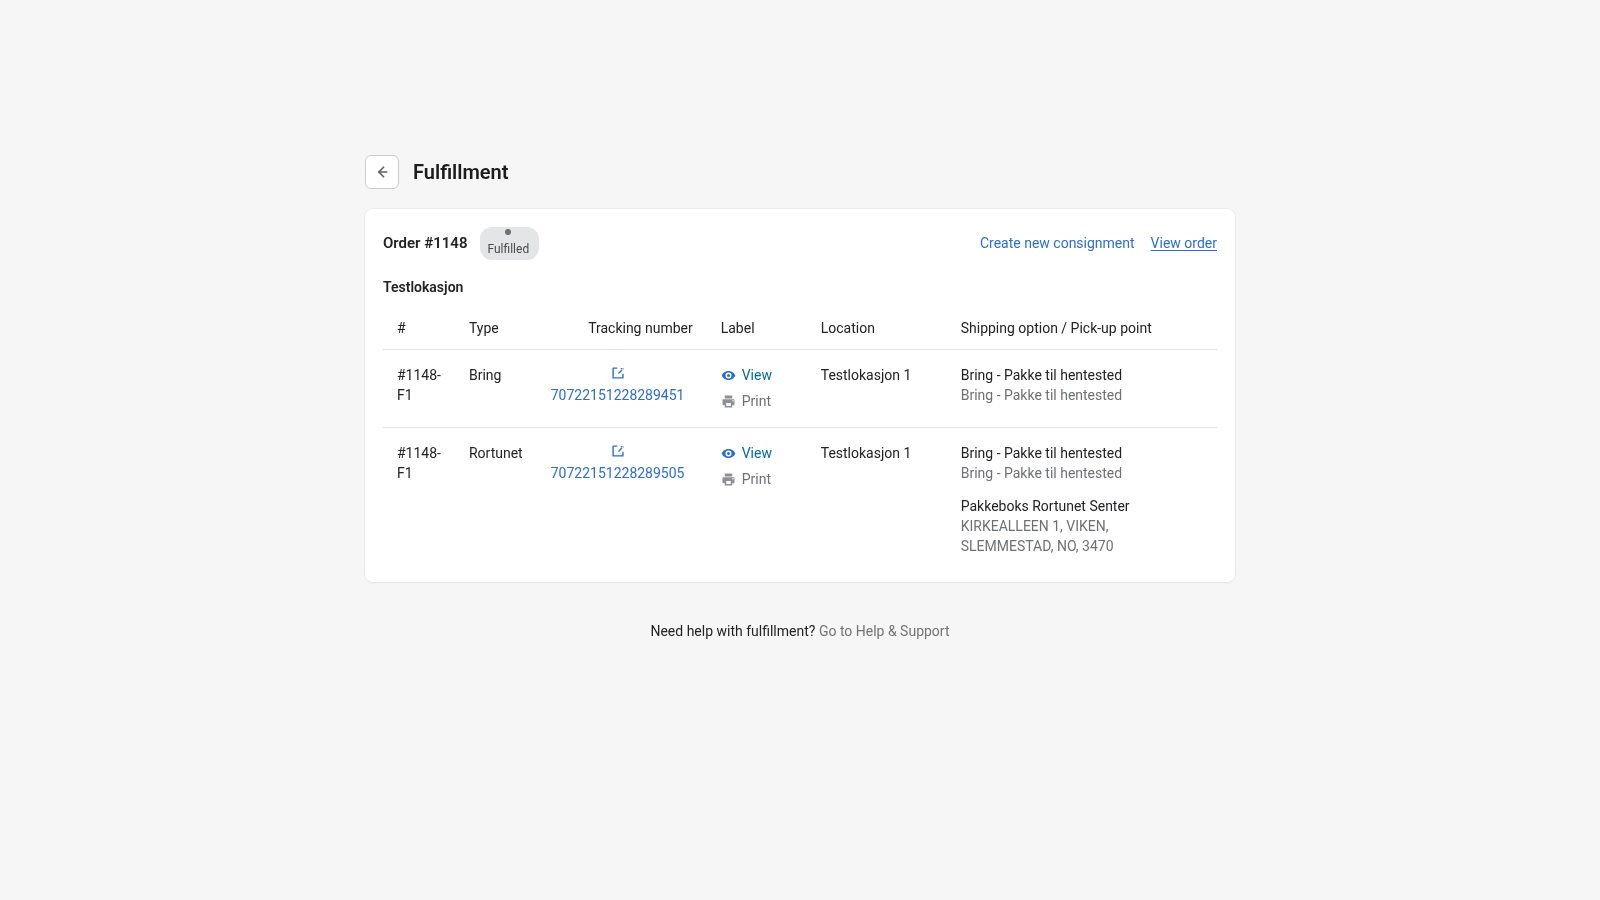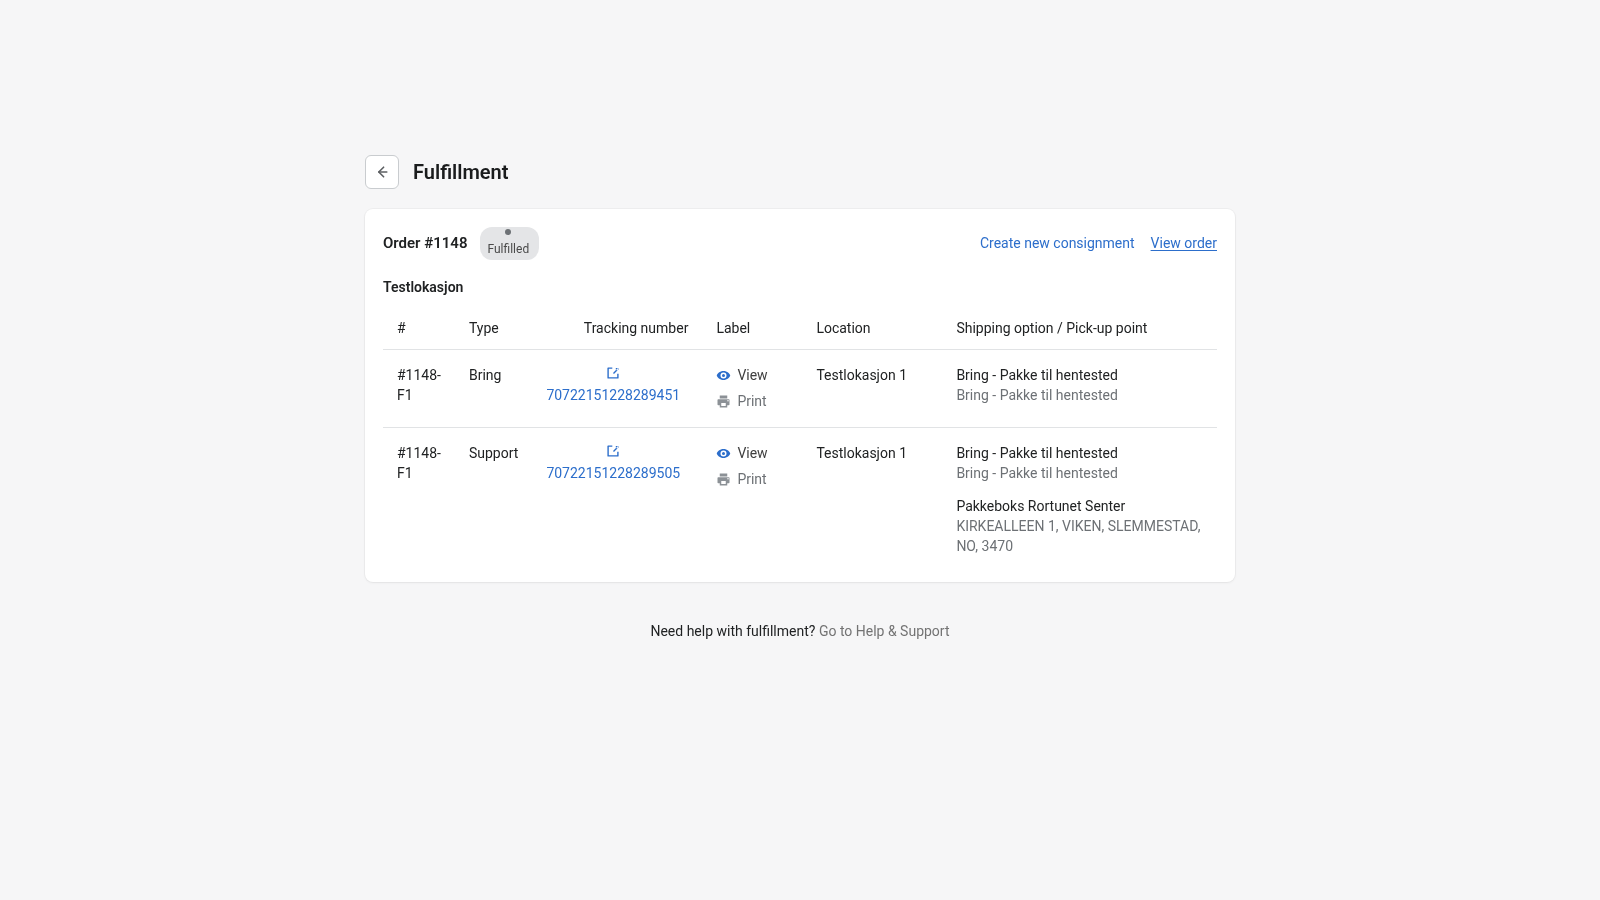--- a/index.html
+++ b/index.html
@@ -111,21 +111,21 @@
   }
   tbody tr:last-child td { border-bottom: none; padding-bottom: 8px; }
   .col-id { width: 60px; }
   .col-type { width: 72px; }
   .col-track { width: 170px; text-align: right; }
   .col-label { width: 100px; }
   .col-loc { width: 140px; }
   .track-link { display:inline-flex; align-items:center; gap:6px; color:#2c6ecb; cursor:pointer;flex-direction:column;}
   .label-actions { display:flex; flex-direction:column; gap:6px; }
   .label-action { display:inline-flex; align-items:center; gap:6px; font-size:14px; }
-  .label-action.view { color:#404040; cursor:pointer; }
+  .label-action.view { color:#0369a1; cursor:pointer; }
   .label-action.print { color:#6d7175; cursor:pointer; }
   .ship-main { color:#202223; }
   .ship-sub { color:#6d7175; }
   .ship-block2 { margin-top:14px; }
   .footer-help {
     text-align:center;
     margin-top:40px;
     font-size:14px;
     color:#202223;
   }
@@ -216,21 +216,21 @@
           </td>
           <td>Testlokasjon 1</td>
           <td>
             <div class="ship-main">Bring - Pakke til hentested</div>
             <div class="ship-sub">Bring - Pakke til hentested</div>
           </td>
         </tr>
 
         <tr>
           <td>#1148-F1</td>
-          <td>Support</td>
+          <td>Rortunet</td>
           <td>
             <span class="track-link">
               <span>
                 <svg width="14" height="14" viewBox="0 0 20 20" fill="#2c6ecb">
                   <path d="M14 3h3v3h-2V5h-1V3zM17 3l-7 7 1.4 1.4L18.4 4.4 17 3z"></path>
                   <path d="M16 11v5H4V4h5V2H3a1 1 0 0 0-1 1v14a1 1 0 0 0 1 1h14a1 1 0 0 0 1-1v-6h-2z"></path>
                 </svg>
               </span>
               <span>70722151228289505</span>
             </span>

